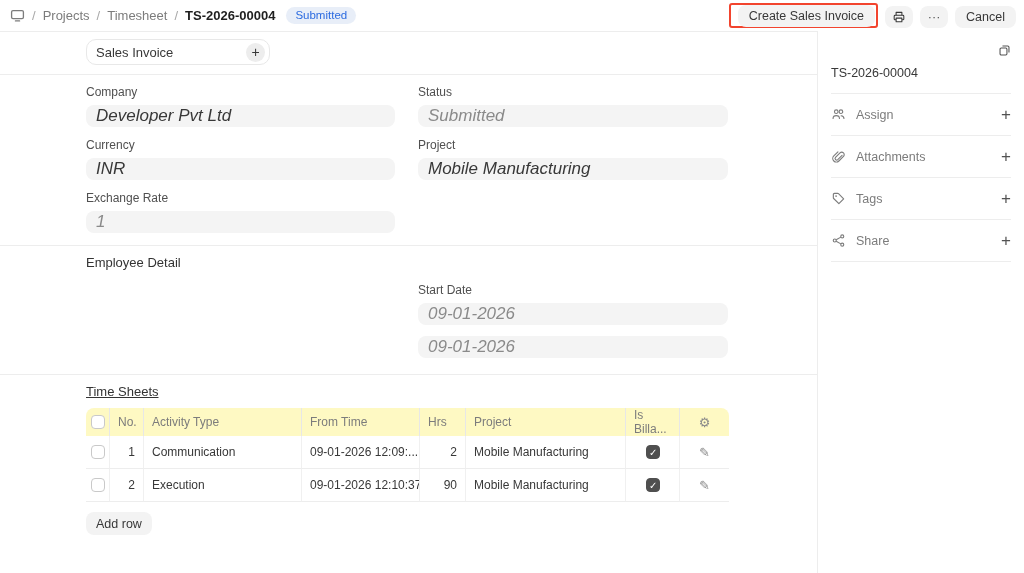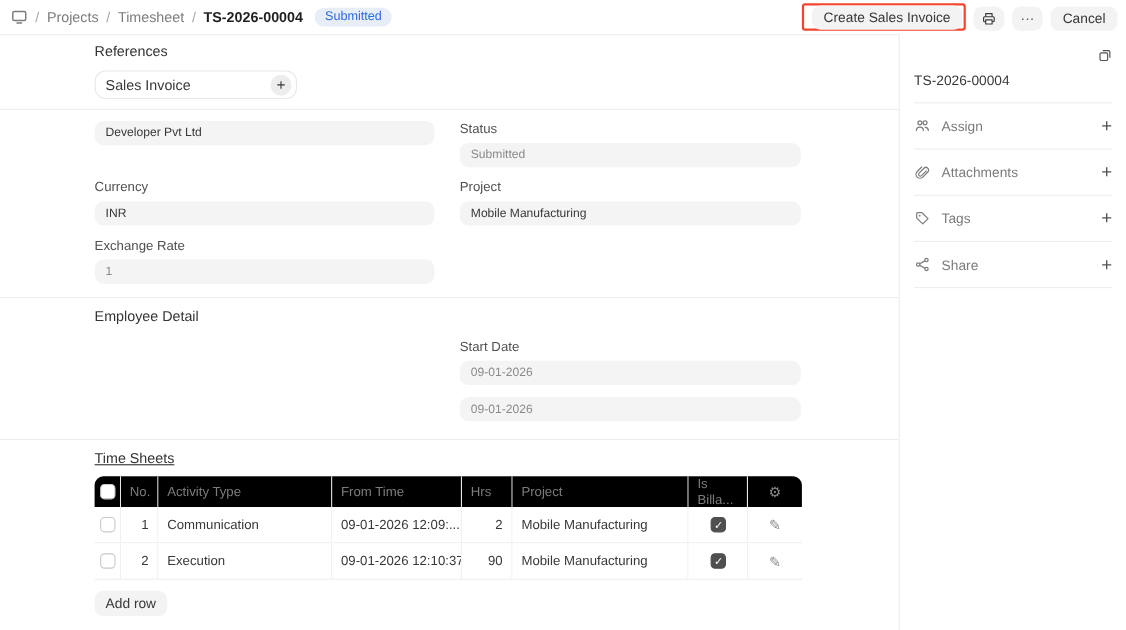--- a/index.html
+++ b/index.html
@@ -39,32 +39,32 @@
     display:flex; align-items:center; justify-content:space-between; padding:0 4px 0 9px; }
   .ref-card .plus-circle { width:19px; height:19px; border-radius:50%; background:#ededed;
     display:flex; align-items:center; justify-content:center; font-size:14px; color:#383838;
     cursor:pointer; }
 
   
   .sec-fields { padding-top:10px; padding-bottom:12px; }
   .grid2 { display:grid; grid-template-columns:309px 310px; column-gap:23px; row-gap:11px; }
   .field label { display:block; font-size:12px; color:#505050; margin-bottom:6px; line-height:14px; }
   .control { height:22px; background:#f4f4f4; border-radius:8px; padding:0 10px;
-    line-height:22px; font-size:11px; color:#383838; white-space:nowrap; overflow:hidden; }
+    line-height:22px; font-size:17px; color:#383838; white-space:nowrap; overflow:hidden;font-style:italic; }
   .control.readonly { color:#8a8a8a; }
 
   
   .sec-employee { padding-top:9px; padding-bottom:16px; }
   .sec-employee .sec-title { margin-bottom:12px; }
 
   
   .sec-timesheets { padding-top:9px; border-bottom:none; }
   .sec-timesheets .sec-title { margin-bottom:8px;text-decoration:underline; }
   table.grid { border-collapse:separate; border-spacing:0; width:643px; table-layout:fixed; }
-  table.grid th { background:#000000; color:#7c7c7c; font-weight:400; font-size:12px;
+  table.grid th { background:#fef9c3; color:#7c7c7c; font-weight:400; font-size:12px;
     height:24px; text-align:left; padding:0 8px; border-right:1px solid #e7e7e7; }
   table.grid th:first-child { border-radius:8px 0 0 0; width:24px; padding:0; text-align:center; }
   table.grid th:last-child  { border-radius:0 8px 0 0; border-right:none; text-align:center; }
   table.grid td { height:33px; font-size:12px; color:#383838; padding:0 8px;
     border-bottom:1px solid #ededed; border-right:1px solid #f0f0f0; background:#fff;
     white-space:nowrap; overflow:hidden; }
   table.grid td:first-child { padding:0; text-align:center; }
   table.grid td:last-child { border-right:none; text-align:center; }
   .col-cb{width:24px} .col-no{width:34px} .col-act{width:158px} .col-from{width:118px}
   .col-hrs{width:46px} .col-proj{width:160px} .col-bill{width:54px} .col-edit{width:49px}
@@ -127,30 +127,30 @@
         <span>···</span>
       </button>
     <button class="btn">Cancel</button>
   </div>
 </div>
 
 <div class="body-row">
   <div class="main">
 
     <section class="sec-references">
-      <div class="sec-title">References</div>
       <div class="ref-card">
         <span>Sales Invoice</span>
         <span class="plus-circle">+</span>
       </div>
     </section>
 
     <section class="sec-fields">
       <div class="grid2">
         <div class="field">
+          <label>Company</label>
           <div class="control">Developer Pvt Ltd</div>
         </div>
         <div class="field">
           <label>Status</label>
           <div class="control readonly">Submitted</div>
         </div>
         <div class="field">
           <label>Currency</label>
           <div class="control">INR</div>
         </div>

